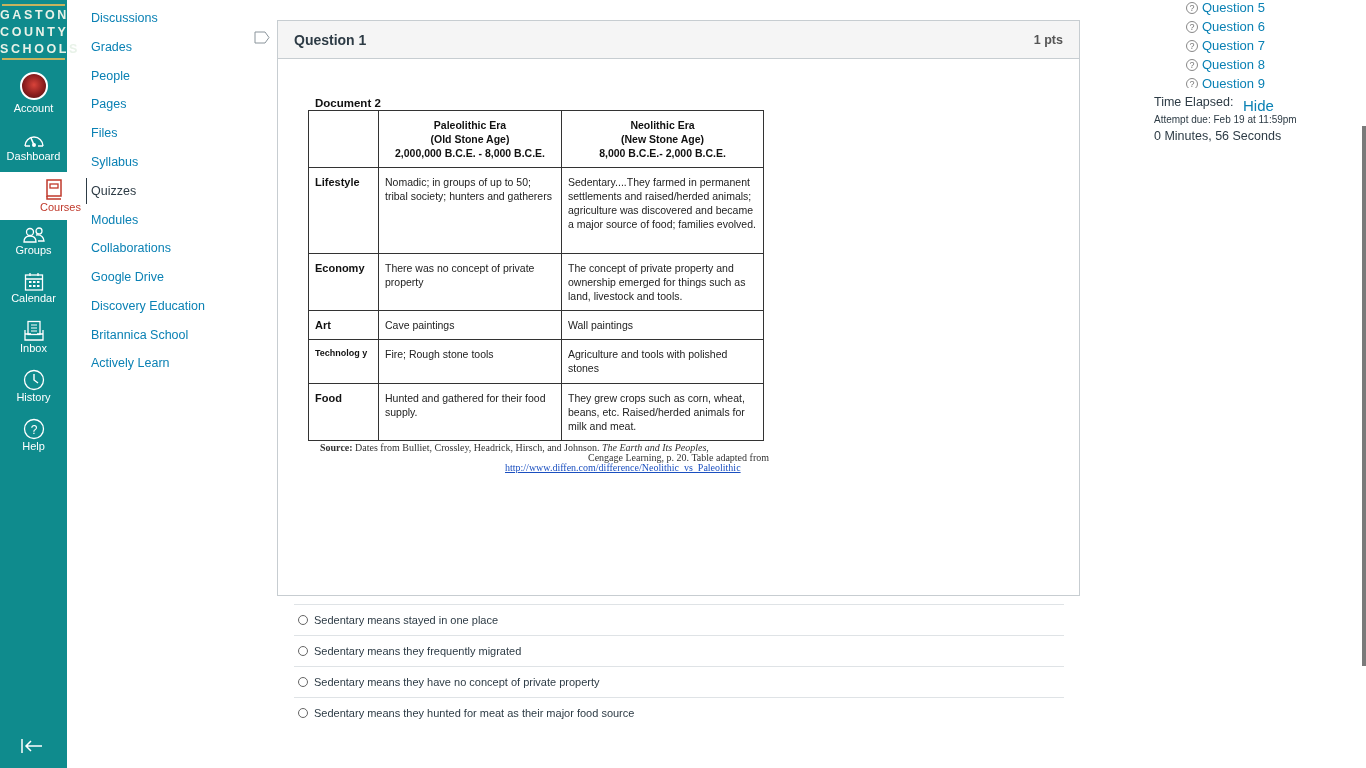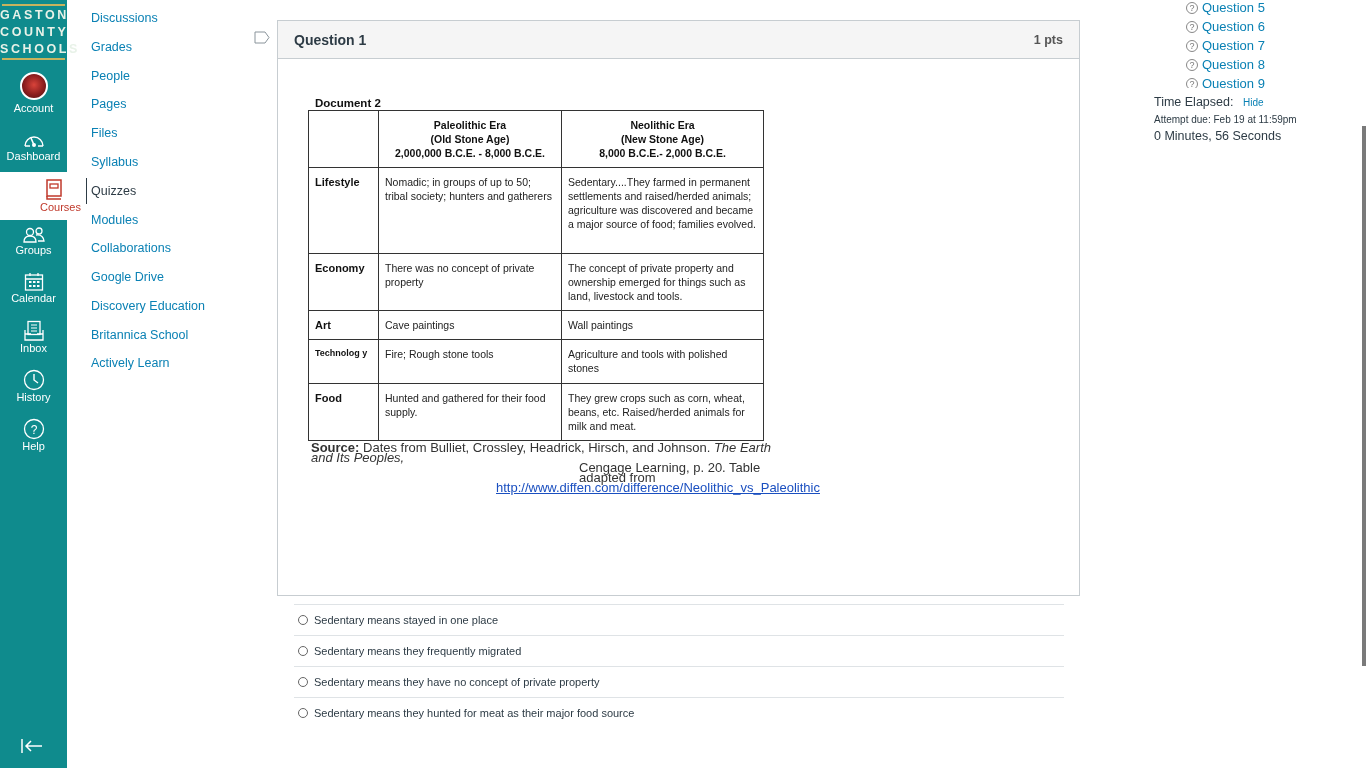--- a/index.html
+++ b/index.html
@@ -27,36 +27,36 @@
   .q-title { font-weight: bold; font-size: 14px; color: #2d3b45; }
   .q-pts { font-weight: bold; font-size: 12.5px; color: #555; }
 
   .doc { position: absolute; left: 30px; top: 76px; width: 470px; font-family: "Liberation Sans", sans-serif; }
   .doc-title { font-weight: bold; font-size: 11.5px; color: #111; margin-left: 7px; }
   .doc table { border-collapse: collapse; margin-top: 1px; width: 456px; }
   .doc td { border: 1.5px solid #333; font-size: 10.5px; color: #222; vertical-align: top; padding: 7px 6px 4px 6px; line-height: 14px; }
   .doc td.rowhead { font-weight: bold; width: 70px; font-size: 11px; color: #111; }
   .doc td.colhead { font-weight: bold; text-align: center; font-size: 10.5px; color: #111; }
   .doc td.narrow { font-size: 9px; line-height: 12px; }
-  .source { font-size: 13px; color: #333; margin-left: 3px; margin-top: 2px; line-height: 10px; }
+  .source { font-size: 10px; color: #333; margin-left: 12px; margin-top: 2px; line-height: 10px; font-family: Liberation Serif, serif; }
   .source b { font-weight: bold; }
   .source .r2 { margin-left: 268px; }
   .source .r3 { margin-left: 185px; color: #1a4fc0; text-decoration: underline; }
 
   .prompt { position: absolute; left: 16px; top: 500px; font-size: 18px; color: #2d3b45; }
   .answers { position: absolute; left: 16px; top: 583px; width: 770px; }
   .answer { height: 31px; border-top: 1px solid #dfe3e6; display: flex; align-items: center; font-size: 11px; color: #2d3b45; cursor: pointer; }
   .radio { width: 10px; height: 10px; border-radius: 50%; border: 1px solid #666; margin-left: 4px; margin-right: 6px; background: #fff; }
 
   .sidebar-right { position: absolute; left: 1154px; top: 0; width: 180px; }
   .qlink { position: absolute; left: 32px; font-size: 13px; color: #0a81b4; white-space: nowrap; cursor: pointer; }
   .qlink .qi { display: inline-block; width: 12px; height: 12px; border: 1px solid #888; border-radius: 50%; font-size: 9px; line-height: 10px; text-align: center; color: #777; margin-right: 4px; vertical-align: 1px; }
   .qclip { position: absolute; left: 0; top: 0; width: 180px; height: 88px; overflow: hidden; }
   .time-label { position: absolute; left: 0; top: 95px; font-size: 12.5px; color: #2d3b45; }
-  .hide-link { position: absolute; left: 89px; top: 97px; font-size: 10px; color: #0a81b4; cursor: pointer; }
+  .hide-link { position: absolute; left: 89px; top: 97px; font-size: 15px; color: #0a81b4; cursor: pointer; }
   .due { position: absolute; left: 0; top: 114px; font-size: 10px; color: #2d3b45; }
   .elapsed { position: absolute; left: 0; top: 129px; font-size: 12.5px; color: #2d3b45; }
 
   .scrollbar { position: absolute; left: 1362px; top: 126px; width: 4px; height: 540px; background: #7a7a7a; }
 </style>
 </head>
 <body>
 
 <div class="global-nav">
   <div class="logo">

